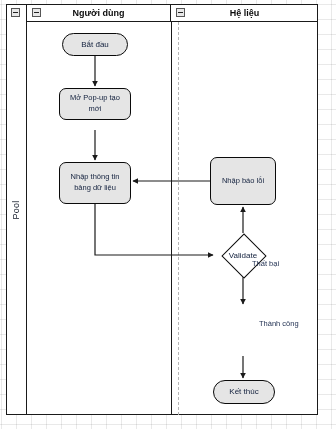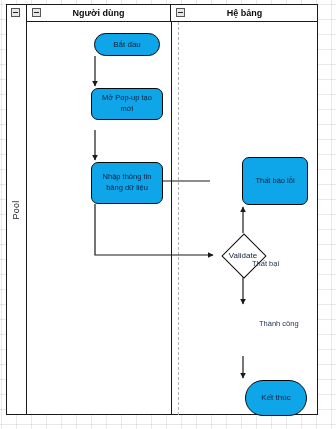--- a/index.html
+++ b/index.html
@@ -158,26 +158,25 @@
   }
 
   
   .node {
     position: absolute;
     box-sizing: border-box;
     display: flex;
     align-items: center;
     justify-content: center;
     text-align: center;
-    background: #0ea5e9;
+    background: #e5e5e5;
     color: #12203d;
     font-size: 7.5px;
     line-height: 1.45;
     padding: 2px 4px;
-    margin-left: 32px;
   }
 
   .node-terminator {
     border: 1.6px solid #0a0a0a;
     border-radius: 999px;
     font-size: 8px;
   }
 
   .node-task {
     border: 1.6px solid #0a0a0a;
@@ -210,21 +209,21 @@
     white-space: nowrap;
   }
 
   
   #node-start      { left: 62px;  top: 33px;  width: 66px; height: 23px; }
   #node-open-popup { left: 59px;  top: 88px;  width: 72px; height: 32px; }
   #node-input-data { left: 59px;  top: 162px; width: 72px; height: 42px; }
   #node-error      { left: 210px; top: 157px; width: 66px; height: 48px; }
   #node-validate   { left: 215px; top: 233px; width: 56px; height: 44px; }
   #node-save       { left: 208px; top: 306px; width: 70px; height: 50px; }
-  #node-end        { left: 213px; top: 380px; width: 62px; height: 36px; }
+  #node-end        { left: 213px; top: 380px; width: 62px; height: 24px; }
 
   
   .edge-label {
     position: absolute;
     font-size: 7.5px;
     color: #1d2d4f;
     white-space: nowrap;
     background: transparent;
     margin-top: 38px;
   }
@@ -248,21 +247,21 @@
 
   <div class="collapse-box" id="collapse-pool"></div>
   <div class="collapse-box" id="collapse-lane-0"></div>
   <div class="collapse-box" id="collapse-lane-1"></div>
 
   <div class="lane-header-band">
     <div class="lane-header" id="lane-hdr-0">
       <span class="lane-header-title">Người dùng</span>
     </div>
     <div class="lane-header" id="lane-hdr-1">
-      <span class="lane-header-title">Hệ bảng</span>
+      <span class="lane-header-title">Hệ liệu</span>
     </div>
   </div>
 
   <div class="lane-divider"></div>
   <div class="lane-dashed"></div>
 
   <svg id="connectors" viewBox="0 0 336 429" width="336" height="429">
     <defs>
       <marker id="arrow" viewBox="0 0 10 10" refX="9" refY="5" markerWidth="5" markerHeight="5" orient="auto-start-reverse">
         <path d="M 0 0 L 10 5 L 0 10 z" fill="#1a1a1a"></path>
@@ -290,21 +289,21 @@
 
   <div class="node node-task" id="node-open-popup">
     <span>Mở Pop-up tạo mới</span>
   </div>
 
   <div class="node node-task" id="node-input-data">
     <span>Nhập thông tin bảng dữ liệu</span>
   </div>
 
   <div class="node node-task" id="node-error">
-    <span>Thất báo lỗi</span>
+    <span>Nhập báo lỗi</span>
   </div>
 
   <div class="node-gateway-wrap" id="node-validate">
     <div class="node-gateway-shape"></div>
     <span class="node-gateway-text">Validate</span>
   </div>
 
 
   <div class="node node-terminator" id="node-end">
     <span>Kết thúc</span>

